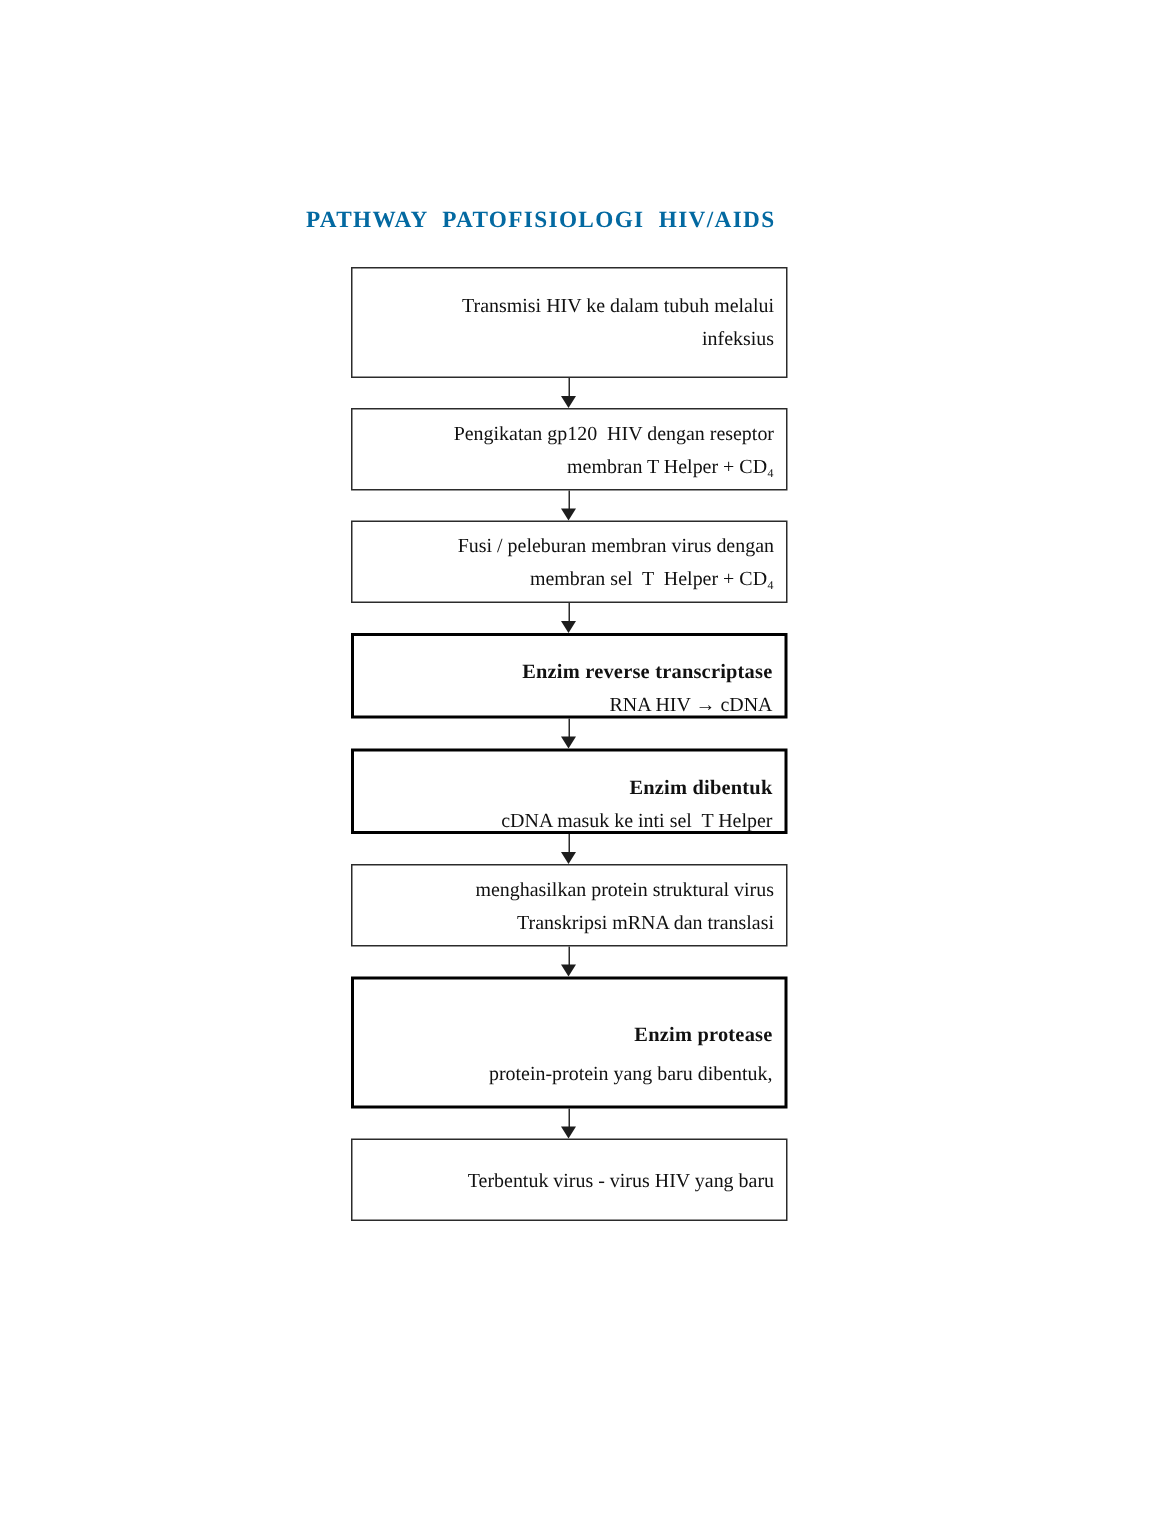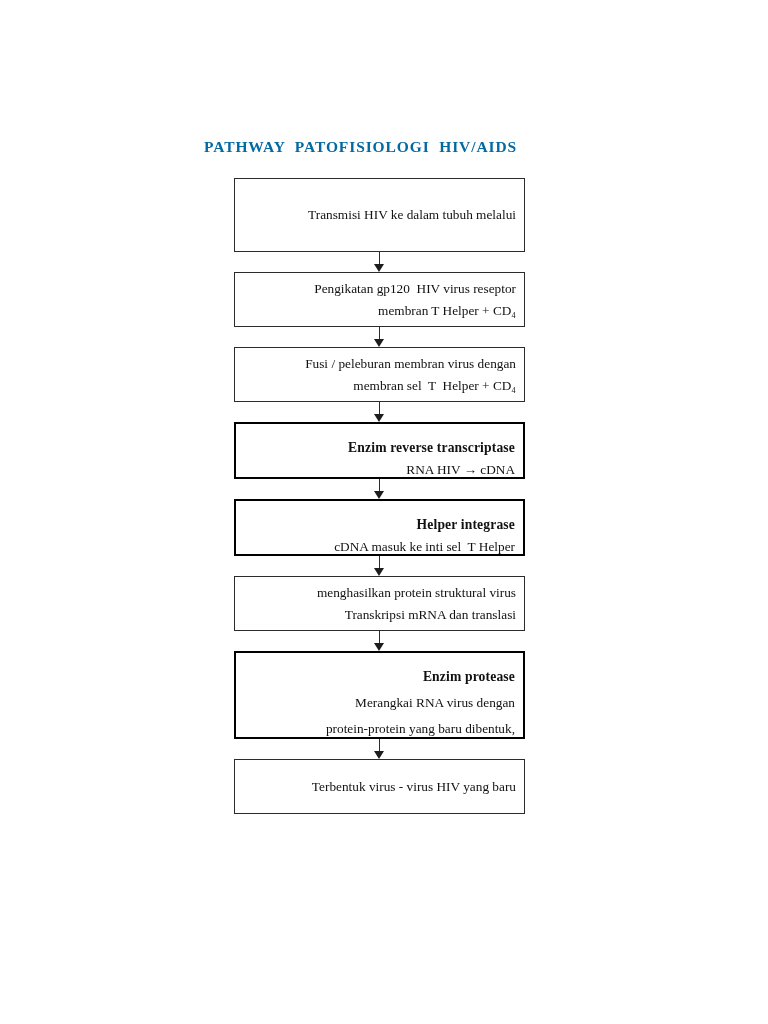--- a/index.html
+++ b/index.html
@@ -110,29 +110,30 @@
 <body>
 
 <div id="page">
 
   <div class="chart-title">PATHWAY  PATOFISIOLOGI  HIV/AIDS</div>
 
   <div class="flow">
 
     <div class="node h3">
       <span class="line">Transmisi HIV ke dalam tubuh melalui</span>
+      <span class="line">infeksius</span>
     </div>
 
     <div class="connector">
       <div class="stem"></div>
       <div class="head"></div>
     </div>
 
     <div class="node h2">
-      <span class="line">Pengikatan gp120  HIV virus reseptor</span>
+      <span class="line">Pengikatan gp120  HIV dengan reseptor</span>
       <span class="line">membran T Helper + CD₄</span>
     </div>
 
     <div class="connector">
       <div class="stem"></div>
       <div class="head"></div>
     </div>
 
     <div class="node h2">
       <span class="line">Fusi / peleburan membran virus dengan</span>
@@ -148,42 +149,41 @@
       <span class="line bold">Enzim reverse transcriptase</span>
       <span class="line">RNA HIV → cDNA</span>
     </div>
 
     <div class="connector">
       <div class="stem"></div>
       <div class="head"></div>
     </div>
 
     <div class="node h2b thick">
-      <span class="line bold">Helper integrase</span>
+      <span class="line bold">Enzim dibentuk</span>
       <span class="line">cDNA masuk ke inti sel  T Helper</span>
     </div>
 
     <div class="connector">
       <div class="stem"></div>
       <div class="head"></div>
     </div>
 
     <div class="node h2">
       <span class="line">menghasilkan protein struktural virus</span>
       <span class="line">Transkripsi mRNA dan translasi</span>
     </div>
 
     <div class="connector">
       <div class="stem"></div>
       <div class="head"></div>
     </div>
 
     <div class="node p3 thick">
       <span class="line bold">Enzim protease</span>
-      <span class="line">Merangkai RNA virus dengan</span>
       <span class="line">protein-protein yang baru dibentuk,</span>
     </div>
 
     <div class="connector">
       <div class="stem"></div>
       <div class="head"></div>
     </div>
 
     <div class="node h2">
       <span class="line">Terbentuk virus - virus HIV yang baru</span>

